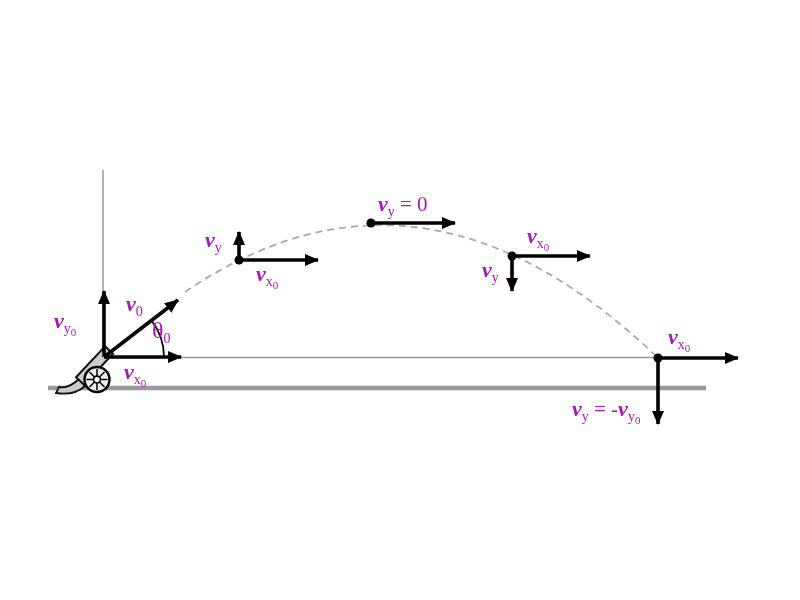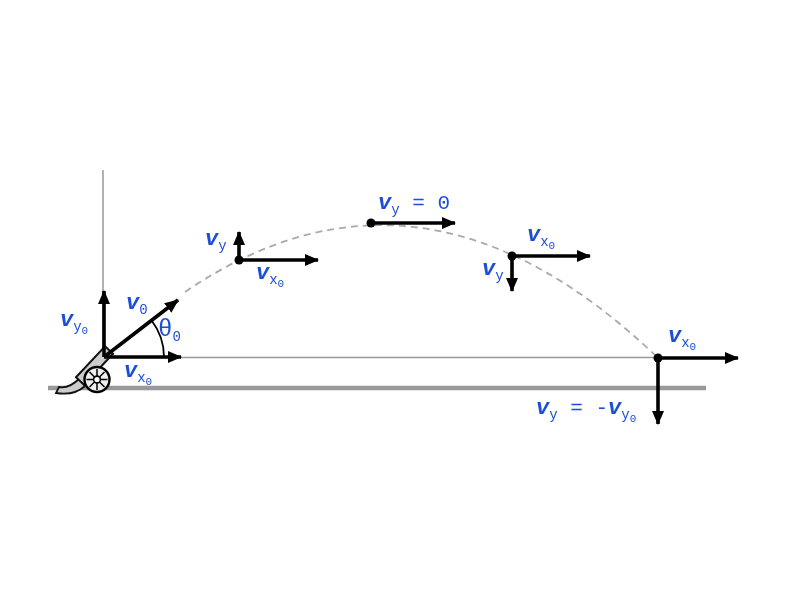--- a/index.html
+++ b/index.html
@@ -6,24 +6,24 @@
   #stage {
     position:relative;
     width:800px; height:600px;
     background:#ffffff;
     overflow:hidden;
     font-family:"Liberation Serif", serif;
   }
   #diagram-svg { position:absolute; left:0; top:0; }
   .lbl {
     position:absolute;
-    color:#1d4ed8;
+    color:#a21caf;
     white-space:nowrap;
     line-height:1;
-    font-family:Liberation Mono, monospace;
+    font-family:Liberation Serif, serif;
   }
   .v   { font-style:italic; font-weight:bold; font-size:22px; }
   .eq  { font-size:21px; font-weight:normal; }
   .sym { font-size:24px; }
   sub.s1 { font-size:14px; vertical-align:-5px; line-height:0; }
   sub.s2 { font-size:11px; vertical-align:-8px; line-height:0; }
 </style>
 </head>
 <body>
 
@@ -71,29 +71,29 @@
     </g>
 
     <g fill="#000">
       <circle cx="239" cy="260" r="4.5"></circle>
       <circle cx="371" cy="223" r="4.5"></circle>
       <circle cx="512" cy="256" r="4.5"></circle>
       <circle cx="658" cy="358" r="4.5"></circle>
     </g>
   </svg>
 
-  <div class="lbl" style="left:60px; top:310px;">
+  <div class="lbl" style="left:54px; top:310px;">
     <span class="v">v</span><sub class="s1">y</sub><sub class="s2">0</sub>
   </div>
 
   <div class="lbl" style="left:126px; top:293px;">
     <span class="v">v</span><sub class="s1">0</sub>
   </div>
 
-  <div class="lbl" style="left:158px; top:318px;">
+  <div class="lbl" style="left:152px; top:318px;">
     <span class="sym">θ</span><sub class="s1">0</sub>
   </div>
 
   <div class="lbl" style="left:124px; top:361px;">
     <span class="v">v</span><sub class="s1">x</sub><sub class="s2">0</sub>
   </div>
 
   <div class="lbl" style="left:205px; top:229px;">
     <span class="v">v</span><sub class="s1">y</sub>
   </div>
@@ -111,17 +111,17 @@
   </div>
 
   <div class="lbl" style="left:482px; top:259px;">
     <span class="v">v</span><sub class="s1">y</sub>
   </div>
 
   <div class="lbl" style="left:668px; top:326px;">
     <span class="v">v</span><sub class="s1">x</sub><sub class="s2">0</sub>
   </div>
 
-  <div class="lbl" style="left:536px; top:398px;">
+  <div class="lbl" style="left:572px; top:398px;">
     <span class="v">v</span><sub class="s1">y</sub><span class="eq"> = -</span><span class="v">v</span><sub class="s1">y</sub><sub class="s2">0</sub>
   </div>
 
 </div>
 
 </body></html>

